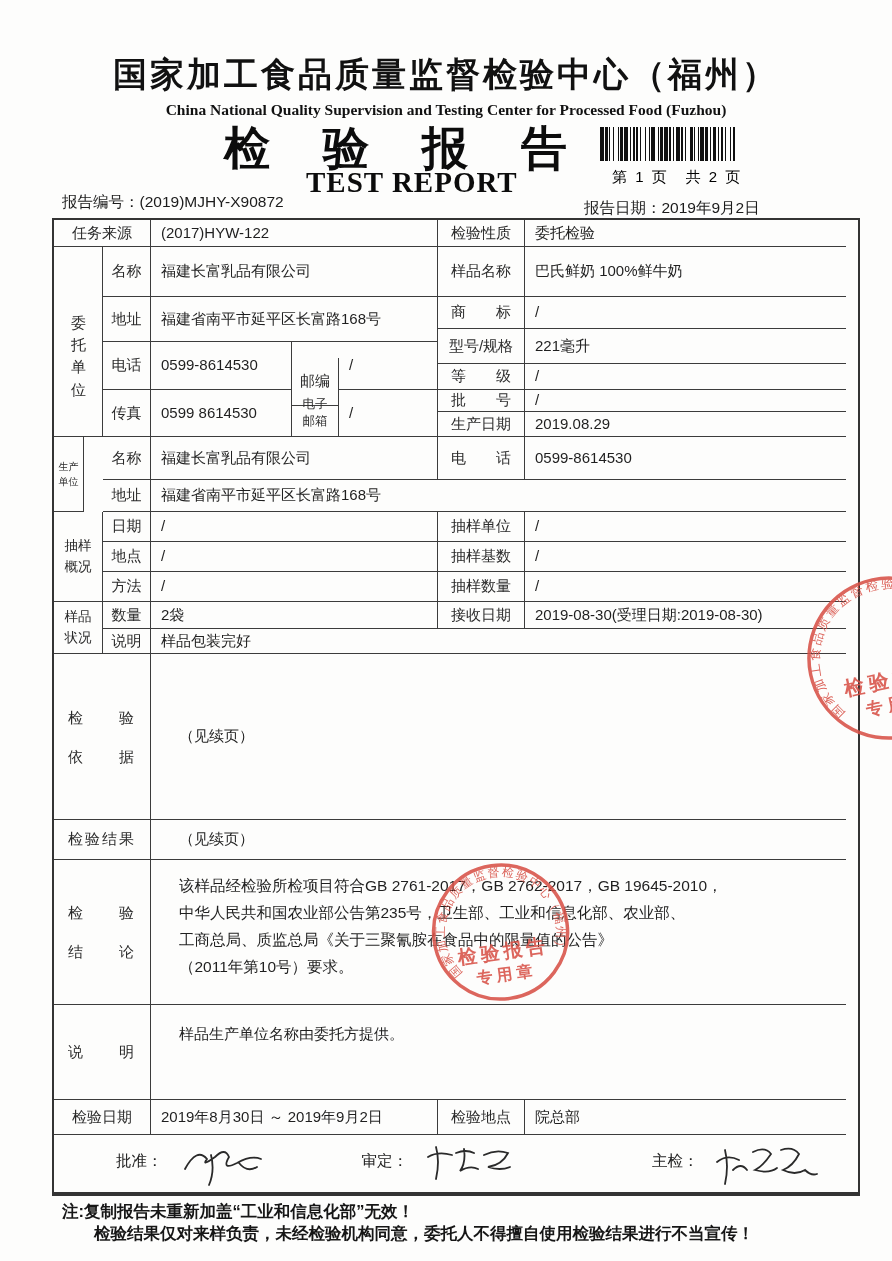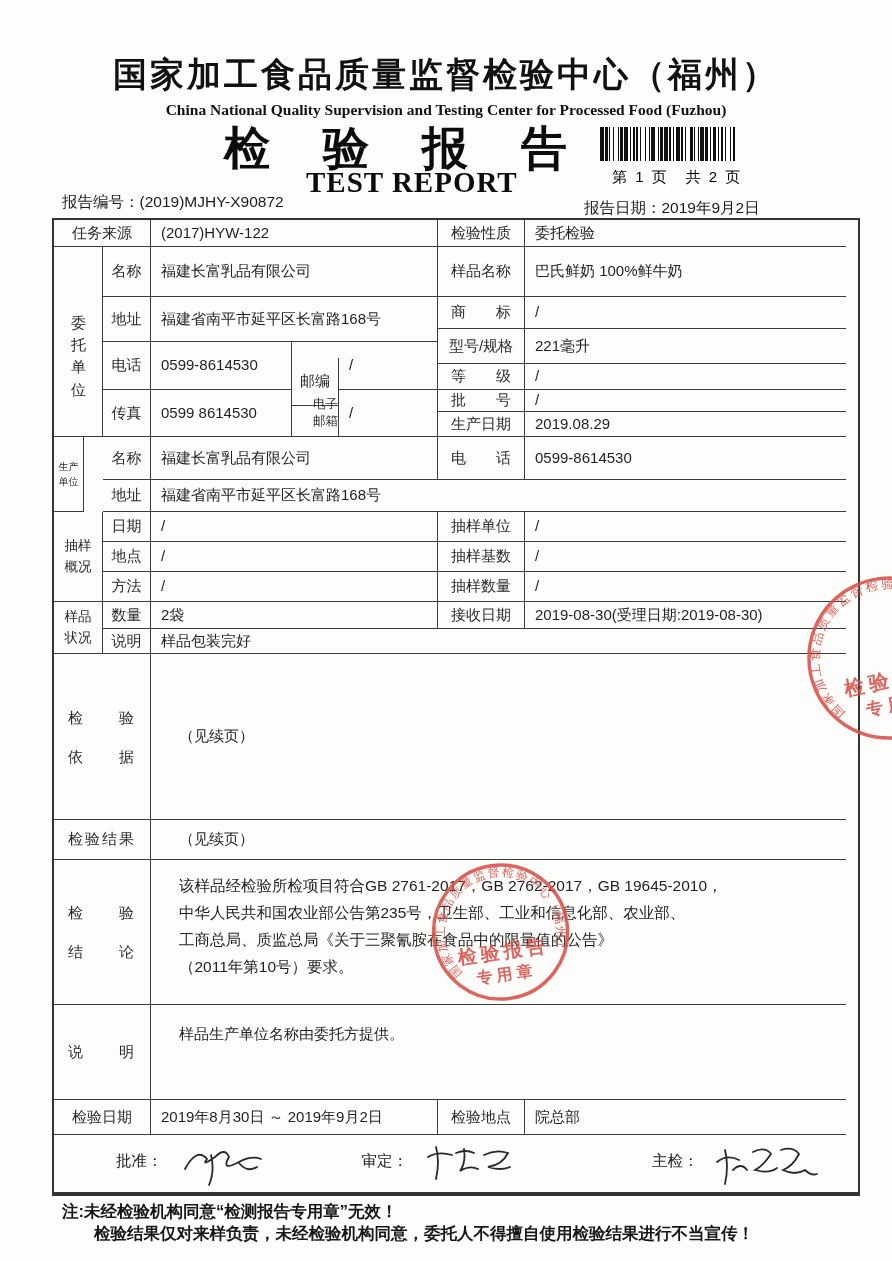--- a/index.html
+++ b/index.html
@@ -26,21 +26,21 @@
     top:218px;left:52px;width:792px;height:972px;
     border:2px solid #343434;border-bottom-width:4px;box-sizing:content-box;padding-left:12px;
   }
   .cell{position:absolute;box-sizing:border-box;border-right:1px solid #3c3c3c;border-bottom:1px solid #3c3c3c;
         display:flex;align-items:center;font-size:15px;line-height:1.25;}
   .cell.no-r{border-right:none;}
   .lbl{justify-content:center;text-align:center;color:#2b2b2b;}
   .val{padding-left:10px;color:#1f1f1f;}
   .stub-v{writing-mode:vertical-lr;text-orientation:upright;justify-content:center;letter-spacing:1.5em;padding-top:10px;}
   .stub2{flex-direction:column;line-height:1.5;}
-  .two-line{flex-direction:column;line-height:1.35;font-size:12.5px;align-items:flex-end;}
+  .two-line{flex-direction:column;line-height:1.35;font-size:12.5px;}
   .big-lbl{flex-direction:column;line-height:2.6;letter-spacing:2px;}
   .pre{white-space:pre-line;align-items:flex-start;padding:12px 8px 0 28px;line-height:1.75;font-size:15.5px;}
   
   .sig-row{position:absolute;left:0;top:915px;width:792px;height:53px;display:flex;align-items:center;}
   .sig-group{display:flex;align-items:center;font-size:15.5px;color:#222;}
   .sig-svg{margin-left:14px;}
   
   .stamp-svg{position:absolute;pointer-events:none;opacity:.88;}
   
   .foot1{top:1201px;left:62px;font-size:16.5px;font-weight:700;color:#161616;}
@@ -269,16 +269,16 @@
         <path id="arcB" d="M 90 160 A 70 70 0 1 1 90.1 160"></path>
       </defs>
     <circle cx="90" cy="90" r="80" fill="none" stroke-width="3.5" stroke="#d85248"></circle>
     <text font-size="13" letter-spacing="2" fill="#d85248">
       <textPath href="#arcB" startOffset="14%">国家加工食品质量监督检验中心（福州）</textPath>
     </text>
     <text x="90" y="118" text-anchor="middle" font-size="20" font-weight="bold" letter-spacing="5" fill="#d85248">检验报告</text>
     <text x="90" y="142" text-anchor="middle" font-size="17" font-weight="bold" letter-spacing="5" fill="#d85248">专用章</text>
   </svg>
 
-  <div class="abs foot1">注:未经检验机构同意“检测报告专用章”无效！</div>
+  <div class="abs foot1">注:复制报告未重新加盖“工业和信息化部”无效！</div>
   <div class="abs foot2">检验结果仅对来样负责，未经检验机构同意，委托人不得擅自使用检验结果进行不当宣传！</div>
 
 </div>
 
 </body></html>

